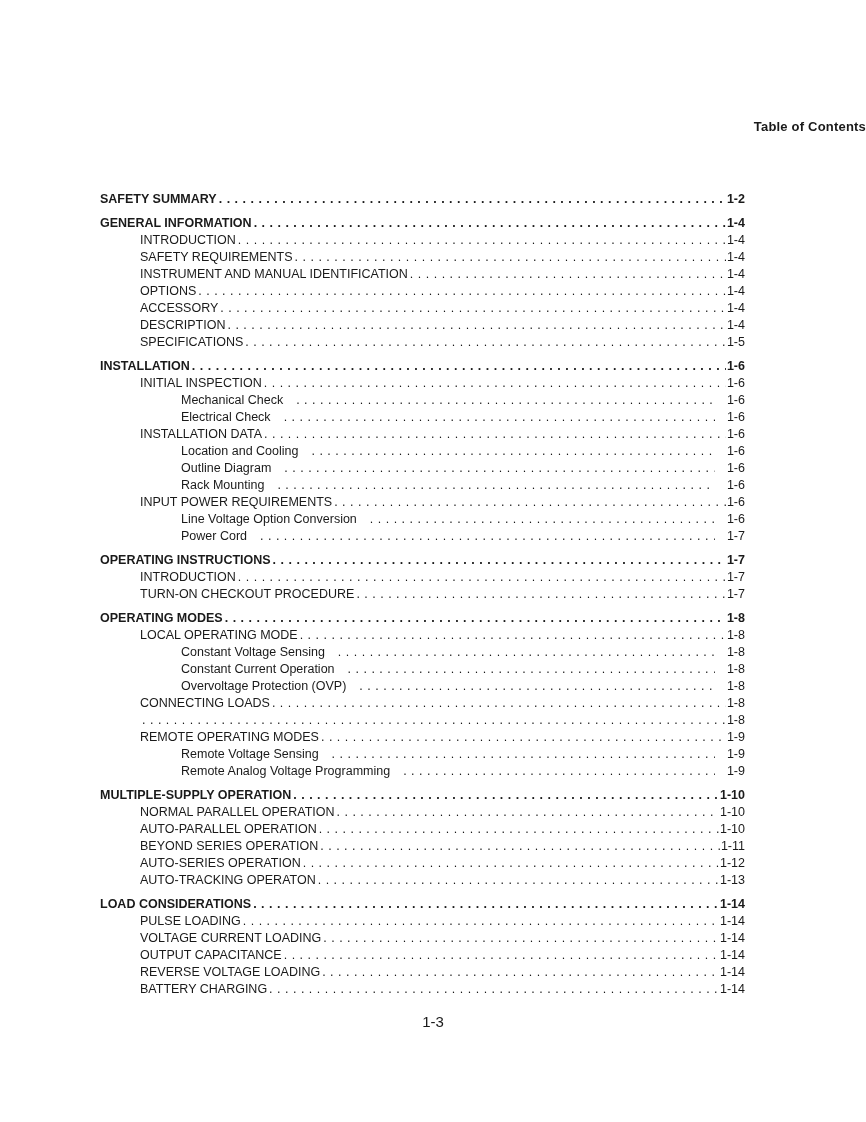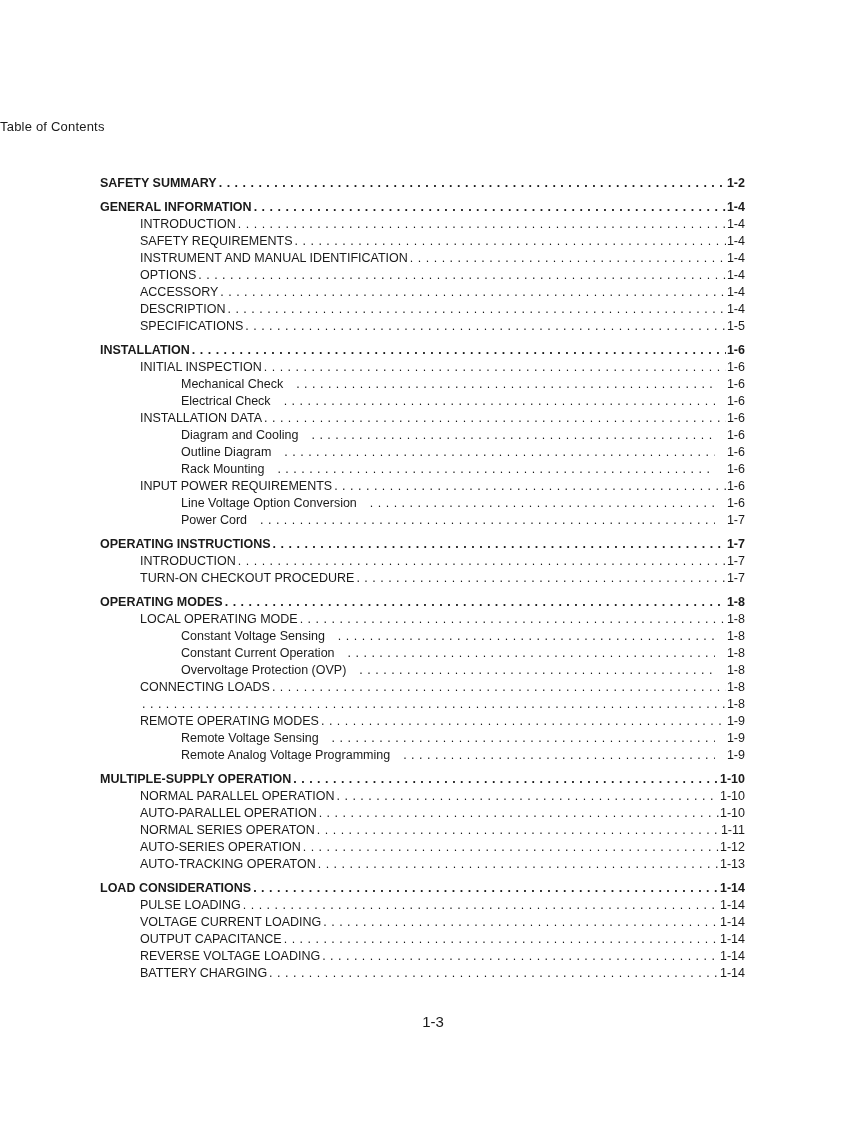--- a/index.html
+++ b/index.html
@@ -14,23 +14,23 @@
       background: #ffffff;
       font-family: "Liberation Sans", sans-serif;
       color: #1a1a1a;
       overflow: hidden;
     }
     .doc-title {
       position: absolute;
       top: 119px;
       left: 0;
       width: 100%;
-      text-align: left;
+      text-align: right;
       font-size: 13px;
-      font-weight: normal;
+      font-weight: bold;
       letter-spacing: 0.2px;
     }
     .toc {
       position: absolute;
       top: 175px;
       left: 100px;
       width: 645px;
     }
     .toc-row {
       display: flex;
@@ -38,21 +38,21 @@
       height: 17px;
       line-height: 17px;
       font-size: 12.5px;
       font-weight: normal;
     }
     .toc-row.level-0 {
       font-weight: bold;
       margin-top: 7px;
     }
     .toc-row.level-0:first-child {
-      margin-top: 0;
+      margin-top: 16px;
       align-items: center;
     }
     .toc-row.level-1 { padding-left: 40px; }
     .toc-row.level-2 { padding-left: 81px; gap: 11px; }
     .toc-label {
       white-space: nowrap;
       flex: 0 0 auto;
     }
     .toc-dots {
       flex: 1 1 auto;
@@ -148,21 +148,21 @@
         <span class="toc-label">Electrical Check</span>
         <span class="toc-dots"></span>
         <span class="toc-page">1-6</span>
       </div>
       <div class="toc-row level-1">
         <span class="toc-label">INSTALLATION DATA</span>
         <span class="toc-dots"></span>
         <span class="toc-page">1-6</span>
       </div>
       <div class="toc-row level-2">
-        <span class="toc-label">Diagram and Cooling</span>
+        <span class="toc-label">Location and Cooling</span>
         <span class="toc-dots"></span>
         <span class="toc-page">1-6</span>
       </div>
       <div class="toc-row level-2">
         <span class="toc-label">Outline Diagram</span>
         <span class="toc-dots"></span>
         <span class="toc-page">1-6</span>
       </div>
       <div class="toc-row level-2">
         <span class="toc-label">Rack Mounting</span>
@@ -257,21 +257,21 @@
         <span class="toc-label">NORMAL PARALLEL OPERATION</span>
         <span class="toc-dots"></span>
         <span class="toc-page">1-10</span>
       </div>
       <div class="toc-row level-1">
         <span class="toc-label">AUTO-PARALLEL OPERATION</span>
         <span class="toc-dots"></span>
         <span class="toc-page">1-10</span>
       </div>
       <div class="toc-row level-1">
-        <span class="toc-label">NORMAL SERIES OPERATON</span>
+        <span class="toc-label">BEYOND SERIES OPERATION</span>
         <span class="toc-dots"></span>
         <span class="toc-page">1-11</span>
       </div>
       <div class="toc-row level-1">
         <span class="toc-label">AUTO-SERIES OPERATION</span>
         <span class="toc-dots"></span>
         <span class="toc-page">1-12</span>
       </div>
       <div class="toc-row level-1">
         <span class="toc-label">AUTO-TRACKING OPERATON</span>

